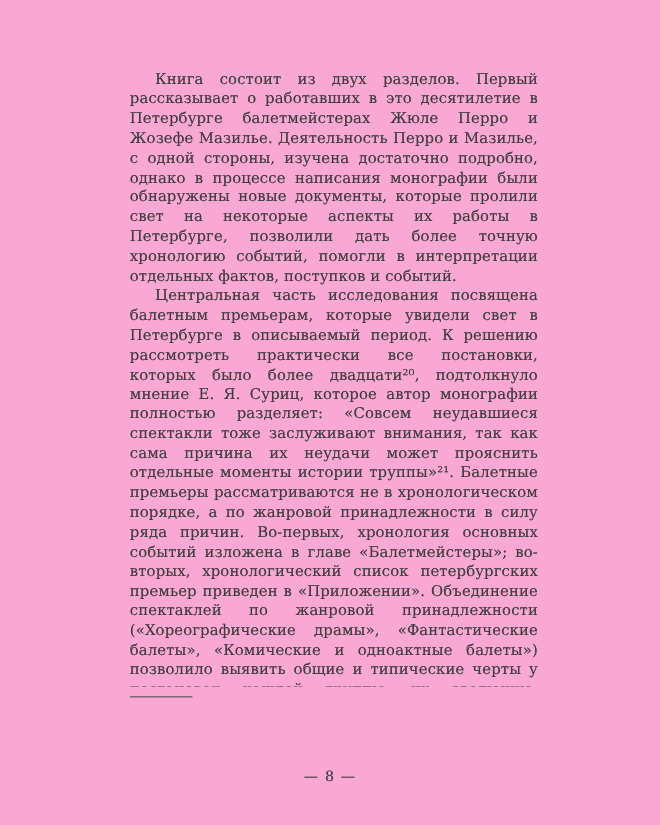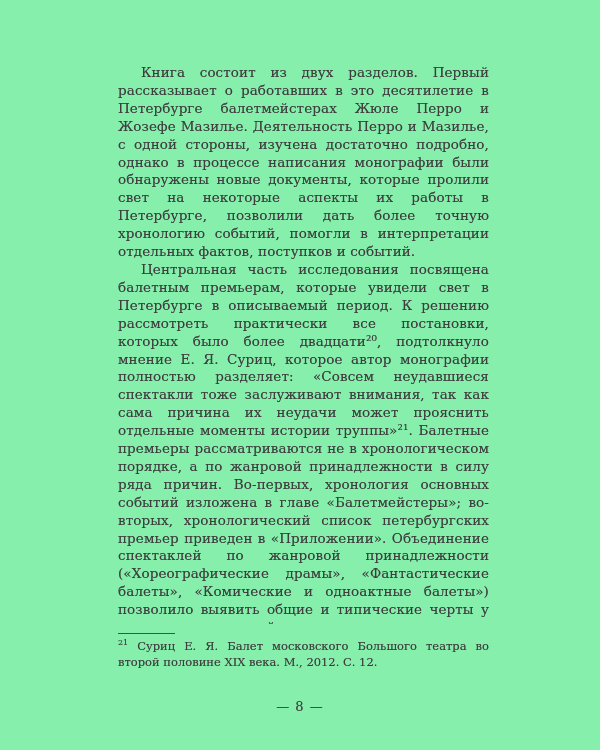--- a/index.html
+++ b/index.html
@@ -9,21 +9,21 @@
   body {
     width: 600px;
     height: 750px;
     overflow: hidden;
     background: #fbfbf9;
   }
   .page {
     position: relative;
     width: 600px;
     height: 750px;
-    background: #86efac;
+    background: #f9a8d4;
     color: #3e3e3e;
     font-family: "DejaVu Serif", "Liberation Serif", serif;
     text-shadow: 0 0 0.4px rgba(62, 62, 62, 0.55);
   }
   .content {
     position: absolute;
     left: 118px;
     top: 64px;
     width: 371px;
   }
@@ -77,20 +77,17 @@
 <div class="page">
   <div class="content">
     <div class="text-block">
       <p class="para">Книга состоит из двух разделов. Первый рассказывает о работавших в это десятилетие в Петербурге балетмейстерах Жюле Перро и Жозефе Мазилье. Деятельность Перро и Мазилье, с одной стороны, изучена достаточно подробно, однако в процессе написания монографии были обнаружены новые документы, которые пролили свет на некоторые аспекты их работы в Петербурге, позволили дать более точную хронологию событий, помогли в интерпретации отдельных фактов, поступков и событий.</p>
       <p class="para">Центральная часть исследования посвящена балетным премьерам, которые увидели свет в Петербурге в описываемый период. К решению рассмотреть практически все постановки, которых было более двадцати²⁰, подтолкнуло мнение Е. Я. Суриц, которое автор монографии полностью разделяет: «Совсем неудавшиеся спектакли тоже заслуживают внимания, так как сама причина их неудачи может прояснить отдельные моменты истории труппы»²¹. Балетные премьеры рассматриваются не в хронологическом порядке, а по жанровой принадлежности в силу ряда причин. Во-первых, хронология основных событий изложена в главе «Балетмейстеры»; во-вторых, хронологический список петербургских премьер приведен в «Приложении». Объединение спектаклей по жанровой принадлежности («Хореографические драмы», «Фантастические балеты», «Комические и одноактные балеты») позволило выявить общие и типические черты у постановок каждой группы, их эволюцию, различия и точки пересечения, что отчетливо высветило и художественные заимствования хо-</p>
     </div>
 
     <div class="footnote-sep"></div>
 
     <div class="footnotes">
-      <p class="footnote">
-        <sup class="fn-marker">21</sup><span>Суриц Е. Я. Балет московского Большого театра во второй половине XIX века. М., 2012. С. 12.</span>
-      </p>
     </div>
   </div>
 
   <div class="page-number">— 8 —</div>
 </div>
 
 </body></html>

